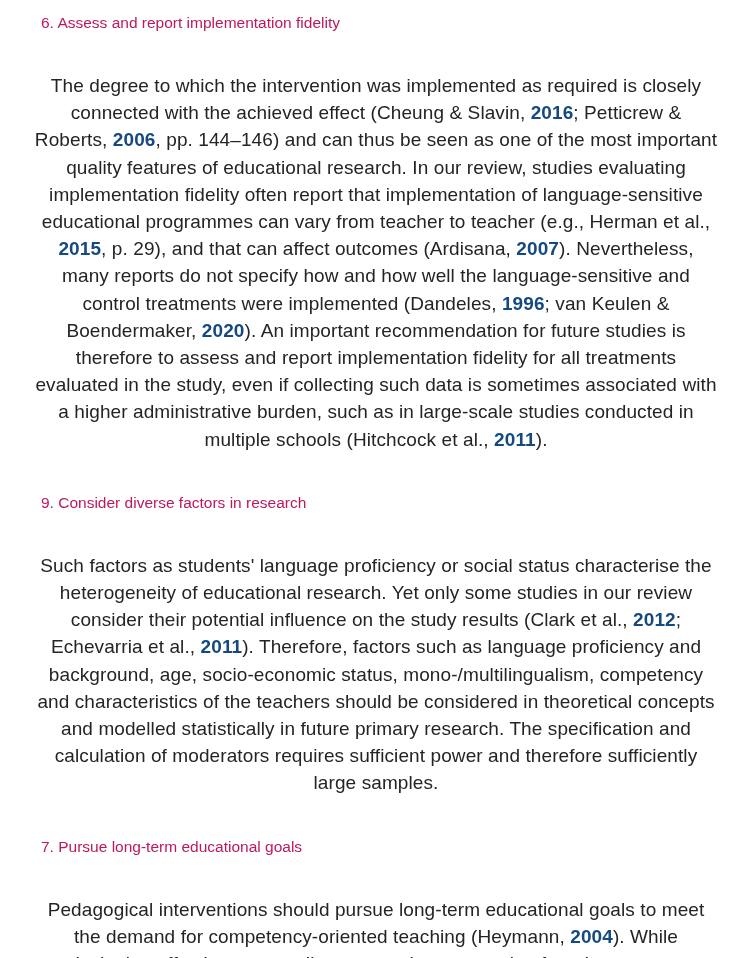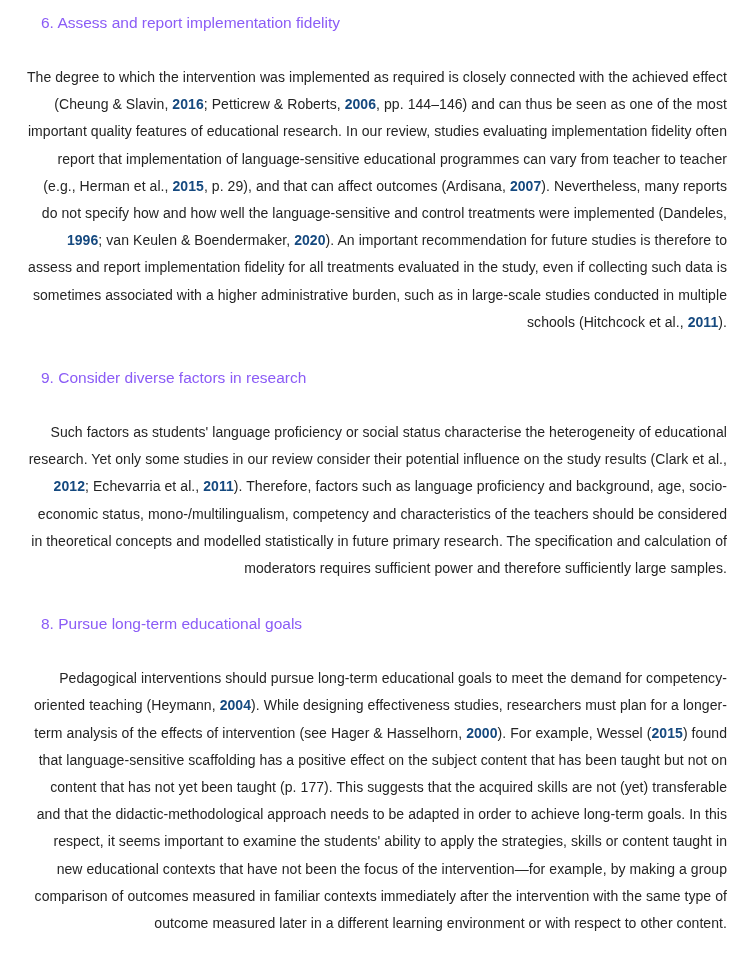--- a/index.html
+++ b/index.html
@@ -18,36 +18,36 @@
   }
   .page {
     box-sizing: border-box;
     width: 752px;
     padding: 0 17px 0 17px;
   }
   h3.section-heading {
     font-size: 15.5px;
     font-weight: 400;
     line-height: 26px;
-    color: #8b5cf6;
+    color: #be185d;
     margin: 0 0 0 0;
     padding: 0;
     text-indent: 24px;
   }
   .heading-block {
     padding-top: 10px;
     padding-bottom: 9px;
   }
   p.body-par {
-    font-size: 14px;
+    font-size: 19px;
     line-height: 27.2px;
     color: #242424;
-    margin: 8px;
+    margin: 16px;
     padding: 0;
-    text-align: right;
+    text-align: center;
     word-spacing: 0px;
     letter-spacing: 0.005em;
   }
   .par-block {
     padding-top: 11px;
     padding-bottom: 11px;
   }
   .cite-link {
     color: #15497f;
     font-weight: 700;
@@ -67,19 +67,19 @@
   </div>
 
   <div class="heading-block">
     <h3 class="section-heading">9. Consider diverse factors in research</h3>
   </div>
   <div class="par-block">
     <p class="body-par">Such factors as students' language proficiency or social status characterise the heterogeneity of educational research. Yet only some studies in our review consider their potential influence on the study results (Clark et al., <a class="cite-link" href="#">2012</a>; Echevarria et al., <a class="cite-link" href="#">2011</a>). Therefore, factors such as language proficiency and background, age, socio-economic status, mono-/multilingualism, competency and characteristics of the teachers should be considered in theoretical concepts and modelled statistically in future primary research. The specification and calculation of moderators requires sufficient power and therefore sufficiently large samples.</p>
   </div>
 
   <div class="heading-block">
-    <h3 class="section-heading">8. Pursue long-term educational goals</h3>
+    <h3 class="section-heading">7. Pursue long-term educational goals</h3>
   </div>
   <div class="par-block">
     <p class="body-par">Pedagogical interventions should pursue long-term educational goals to meet the demand for competency-oriented teaching (Heymann, <a class="cite-link" href="#">2004</a>). While designing effectiveness studies, researchers must plan for a longer-term analysis of the effects of intervention (see Hager &amp; Hasselhorn, <a class="cite-link" href="#">2000</a>). For example, Wessel (<a class="cite-link" href="#">2015</a>) found that language-sensitive scaffolding has a positive effect on the subject content that has been taught but not on content that has not yet been taught (p. 177). This suggests that the acquired skills are not (yet) transferable and that the didactic-methodological approach needs to be adapted in order to achieve long-term goals. In this respect, it seems important to examine the students' ability to apply the strategies, skills or content taught in new educational contexts that have not been the focus of the intervention—for example, by making a group comparison of outcomes measured in familiar contexts immediately after the intervention with the same type of outcome measured later in a different learning environment or with respect to other content.</p>
   </div>
 
 </div>
 
 </body></html>

